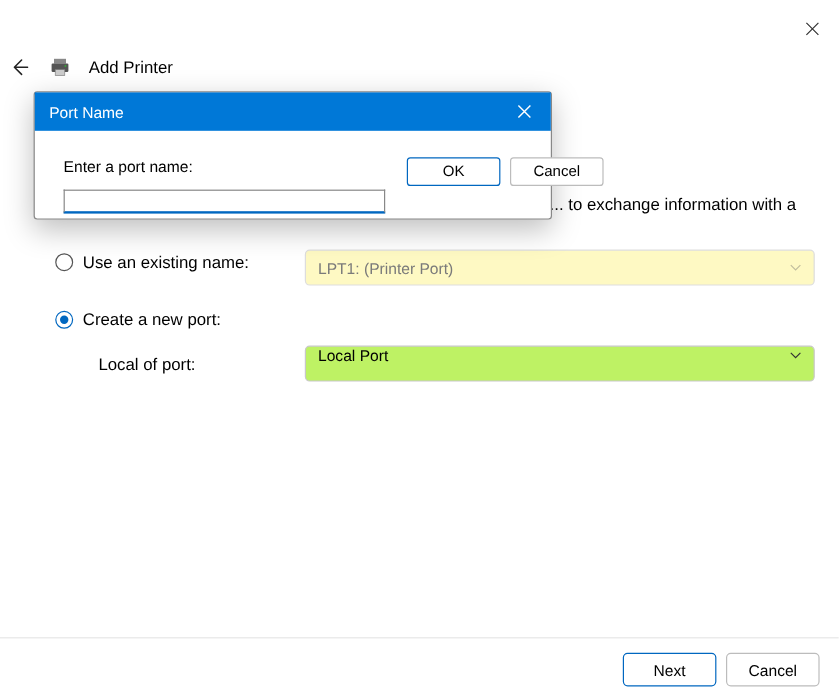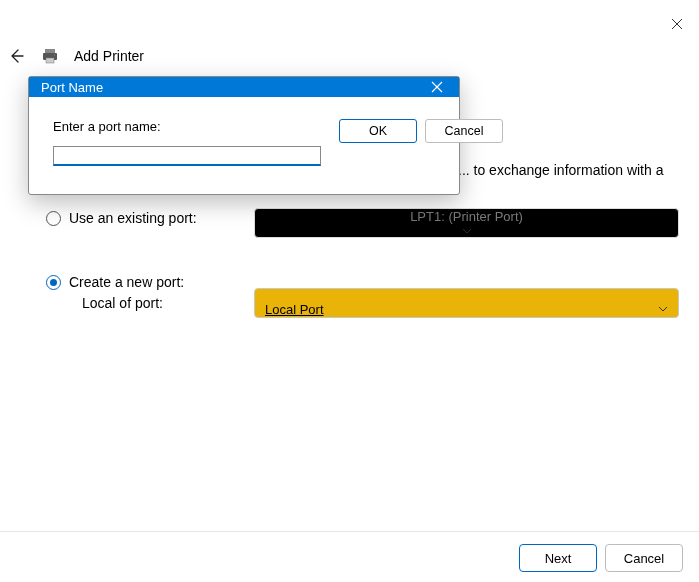--- a/index.html
+++ b/index.html
@@ -84,60 +84,57 @@
     }
     .radio-label { font-size: 14px; }
     .dropdown-disabled {
       position: absolute;
       left: 254px;
       top: 208px;
       right: 20px;
       height: 30px;
       border: 1px solid #ddd;
       border-radius: 4px;
-      background: #000000;
+      background: #fef9c3;
       display: flex;
       align-items: center;
       padding: 0 10px;
       color: #7a7a7a;
       font-size: 13px;
       justify-content: space-between;
-      flex-direction: column;
     }
     .dropdown-disabled .chev { opacity: 0.4; }
     .port-row-2 {
       position: absolute;
       top: 258px;
       left: 46px;
       display: flex;
       align-items: center;
-      margin-top: 16px;
     }
     .type-label {
       position: absolute;
       top: 295px;
       left: 82px;
       font-size: 14px;
     }
     .dropdown {
       position: absolute;
       left: 254px;
       top: 288px;
       right: 20px;
       height: 30px;
       border: 1px solid #c8c8c8;
       border-radius: 4px;
-      background: #eab308;
-      display: flex;
-      align-items: flex-end;
+      background: #bef264;
+      display: flex;
+      align-items: flex-start;
       padding: 0 10px;
       font-size: 13px;
       justify-content: space-between;
       cursor: pointer;
-      text-decoration: underline;
     }
     .chev svg { width: 10px; height: 10px; }
     .footer {
       position: absolute;
       bottom: 10px;
       left: 0; right: 0;
       border-top: 1px solid #e6e6e6;
       padding: 12px 16px 0 0;
       display: flex;
       justify-content: flex-end;
@@ -167,36 +164,36 @@
       left: 28px;
       width: 432px;
       background: #fff;
       border: 1px solid #888;
       border-radius: 3px;
       box-shadow: 0 8px 24px rgba(0,0,0,0.25);
     }
     .modal-title {
       background: #0078d7;
       color: #fff;
-      height: 20px;
+      height: 32px;
       display: flex;
       align-items: center;
       justify-content: space-between;
       padding: 0 12px;
       font-size: 13px;
       font-weight: 400;
     }
     .modal-close {
       width: 20px; height: 20px;
       display: flex; align-items: center; justify-content: center;
       cursor: pointer;
     }
     .modal-close svg { width: 12px; height: 12px; }
     .modal-body {
-      padding: 22px 14px 28px 24px;
+      padding: 22px 14px 4px 24px;
       display: flex;
       gap: 18px;
       align-items: flex-start;
     }
     .modal-left { flex: 1; }
     .modal-label {
       font-size: 13px;
       margin-bottom: 12px;
     }
     .modal-input {
@@ -251,21 +248,21 @@
         <circle cx="13.5" cy="8" r="0.8" fill="#3a3"></circle>
       </svg>
   </div>
   <span class="header-title">Add Printer</span>
 </div>
 
 <div class="partial-text">... to exchange information with a</div>
 
 <div class="port-row-1">
   <span class="radio"></span>
-  <span class="radio-label">Use an existing port:</span>
+  <span class="radio-label">Use an existing name:</span>
 </div>
 <div class="dropdown-disabled">
   <span>LPT1: (Printer Port)</span>
   <span class="chev"><svg viewBox="0 0 10 10">
         <path d="M1 3 L5 7 L9 3" stroke="#666" stroke-width="1" fill="none"></path>
       </svg></span>
 </div>
 
 <div class="port-row-2">
   <span class="radio checked"></span>

